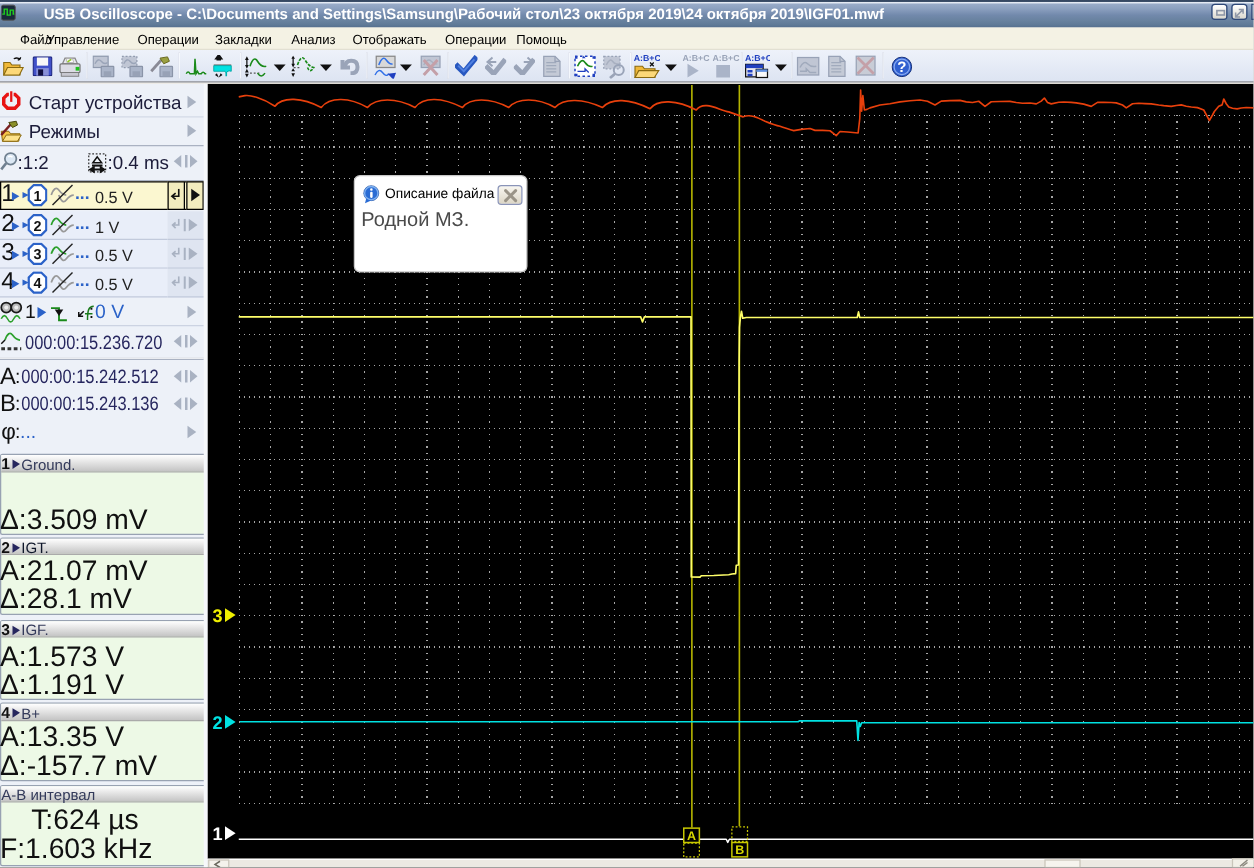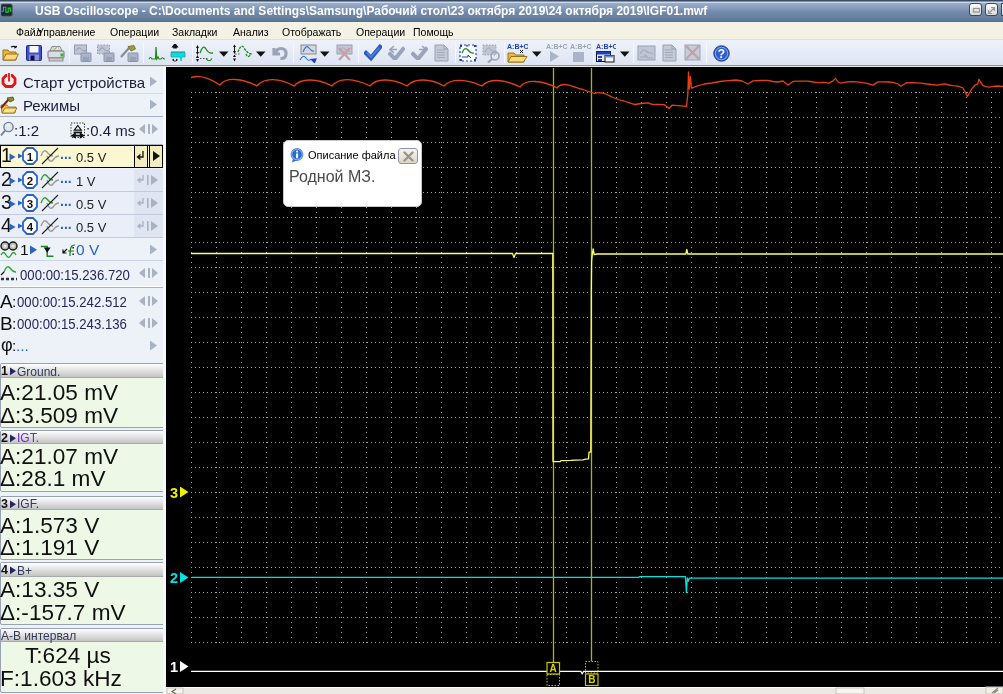--- a/index.html
+++ b/index.html
@@ -18,21 +18,21 @@
 #menubar{left:0;top:22px;width:1003px;height:18px;background:#f4f2e4;border-bottom:1px solid #e2e0d2;}
 .mitem{top:26px;font-size:10.5px;color:#000;}
 
 #toolbar{left:0;top:40px;width:1003px;height:26px;background:linear-gradient(#eef2fa,#dde4f2);
  border-bottom:1px solid #8a8f9a;}
 .tsep{top:2px;width:1px;height:21px;background:#b7bdcb;border-right:1px solid #f5f8fd;}
 
 #panel{left:0;top:67px;width:166px;height:627px;background:#edf1f8;}
 .narrow{display:inline-block;transform:scaleX(0.85);transform-origin:0 0;}
 
-#popup{left:283px;top:140px;width:139px;height:67px;background:#fff;border:1px solid #c8c8c8;
+#popup{left:283px;top:140px;width:139px;height:78px;background:#fff;border:1px solid #c8c8c8;
  border-radius:5px;z-index:30;}
 </style>
 </head>
 <body>
 <div id="app">
   <div class="abs" id="titlebar"></div>
   <svg class="abs" style="left:1px;top:3px" width="12" height="15" viewBox="0 0 15 16">
     <rect x="0" y="0" width="14" height="15" rx="2" fill="#1a2a3a" stroke="#555"></rect>
     <polyline points="1,9 3,9 3,4 6,4 6,10 9,10 9,5 12,5 12,9 13,9" fill="none" stroke="#20d020" stroke-width="1.4"></polyline>
   </svg>
@@ -422,29 +422,28 @@
   <svg class="abs" style="left:148px;top:340px" width="10" height="11">
       <polygon points="2,0.5 9,5.5 2,10.5" fill="#a9b2c2"></polygon>
     </svg>
   <div class="abs" style="left:0px;top:363px;width:165px;height:64.5px;border:1px solid #98a2b2;border-radius:2px;background:#edf9e6;"></div>
   <div class="abs" style="left:1px;top:364px;width:163px;height:13.5px;background:linear-gradient(#ffffff,#c4c4c4);border-bottom:1px solid #aaa;"></div>
   <div class="abs" style="left:1px;top:364px;font-size:12.5px;color:#111;font-weight:bold;">1</div>
   <svg class="abs" style="left:9px;top:367px" width="8" height="9">
       <polygon points="1,0.5 7,4.2 1,8.2" fill="#26265e"></polygon>
     </svg>
   <div class="abs" style="left:17px;top:364.5px;font-size:12px;color:#333a5a;white-space:nowrap;">Ground.</div>
-  <div class="abs" style="left:0px;top:380px;font-size:22.6px;color:#101010;letter-spacing:0px;white-space:nowrap;">A:21.05 mV</div>
   <div class="abs" style="left:0px;top:402.5px;font-size:22.6px;color:#101010;letter-spacing:0px;white-space:nowrap;">Δ:3.509 mV</div>
   <div class="abs" style="left:0px;top:429.5px;width:165px;height:62.5px;border:1px solid #98a2b2;border-radius:2px;background:#edf9e6;"></div>
   <div class="abs" style="left:1px;top:430.5px;width:163px;height:13.5px;background:linear-gradient(#ffffff,#c4c4c4);border-bottom:1px solid #aaa;"></div>
   <div class="abs" style="left:1px;top:430.5px;font-size:12.5px;color:#111;font-weight:bold;">2</div>
   <svg class="abs" style="left:9px;top:433.5px" width="8" height="9">
       <polygon points="1,0.5 7,4.2 1,8.2" fill="#26265e"></polygon>
     </svg>
-  <div class="abs" style="left:17px;top:431.0px;font-size:12px;color:#6d28d9;white-space:nowrap;">IGT.</div>
+  <div class="abs" style="left:17px;top:431.0px;font-size:12px;color:#0f172a;white-space:nowrap;">IGT.</div>
   <div class="abs" style="left:0px;top:444px;font-size:22.6px;color:#101010;letter-spacing:0px;white-space:nowrap;text-align:right;">A:21.07 mV</div>
   <div class="abs" style="left:0px;top:465.5px;font-size:22.6px;color:#101010;letter-spacing:0px;white-space:nowrap;">Δ:28.1 mV</div>
   <div class="abs" style="left:0px;top:495.5px;width:165px;height:64px;border:1px solid #98a2b2;border-radius:2px;background:#edf9e6;"></div>
   <div class="abs" style="left:1px;top:496.5px;width:163px;height:13.5px;background:linear-gradient(#ffffff,#c4c4c4);border-bottom:1px solid #aaa;"></div>
   <div class="abs" style="left:1px;top:496.5px;font-size:12.5px;color:#111;font-weight:bold;">3</div>
   <svg class="abs" style="left:9px;top:499.5px" width="8" height="9">
       <polygon points="1,0.5 7,4.2 1,8.2" fill="#26265e"></polygon>
     </svg>
   <div class="abs" style="left:17px;top:497.0px;font-size:12px;color:#333a5a;white-space:nowrap;">IGF.</div>
   <div class="abs" style="left:0px;top:512.5px;font-size:22.6px;color:#101010;letter-spacing:0px;white-space:nowrap;">A:1.573 V</div>

